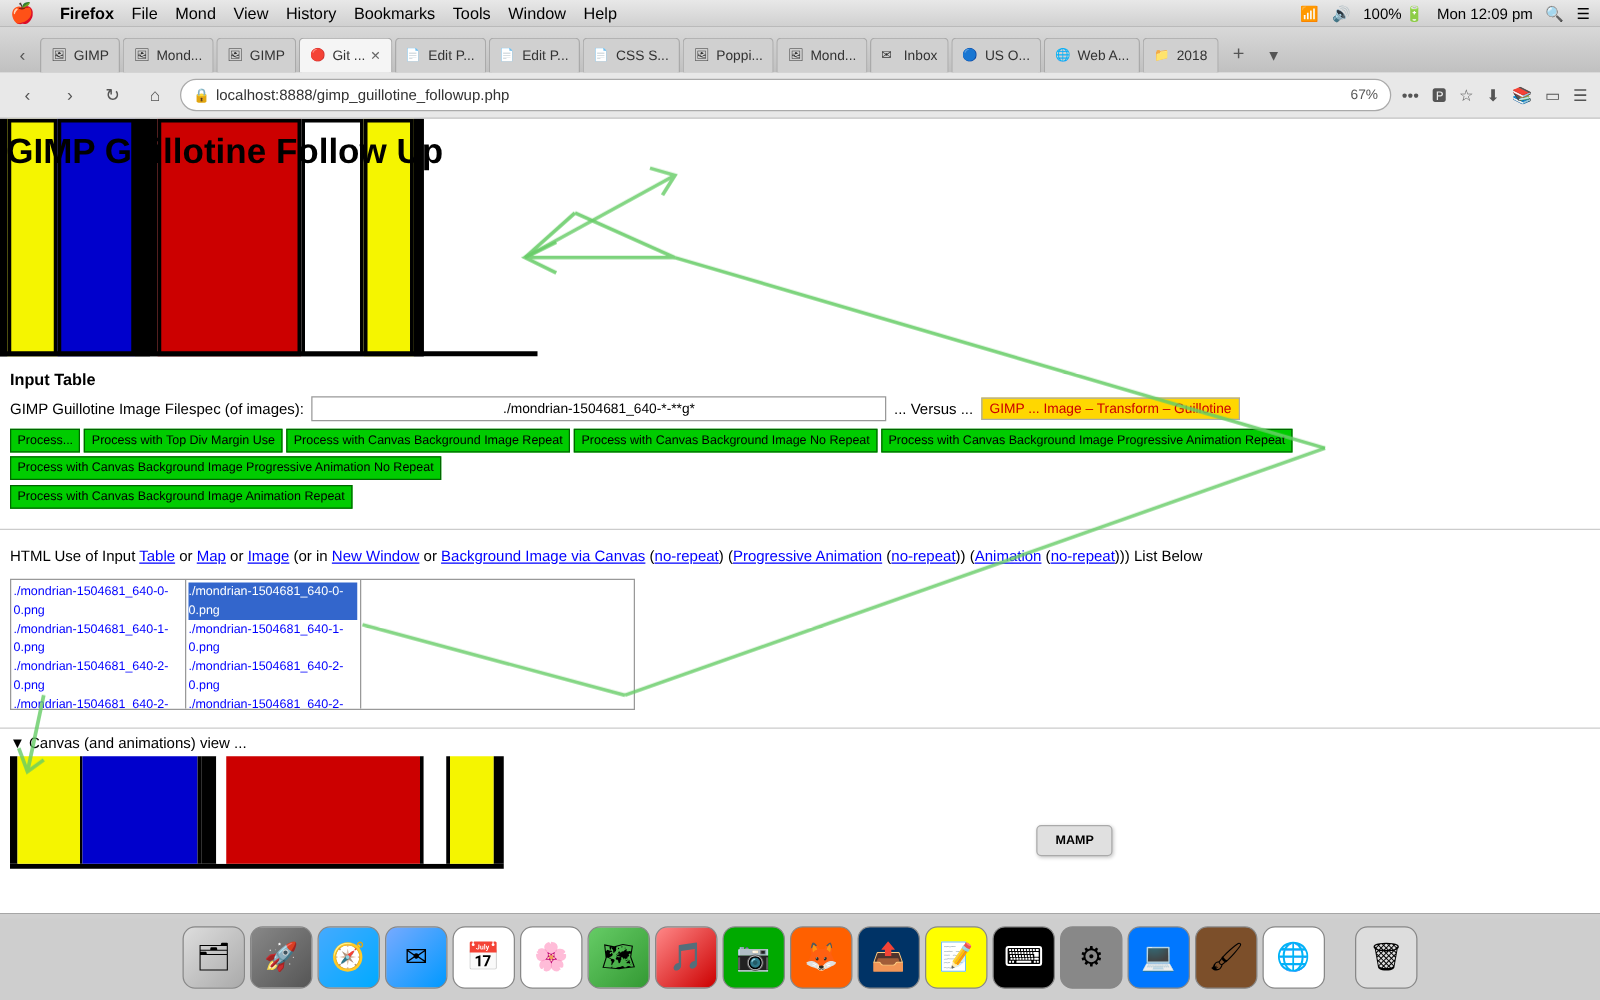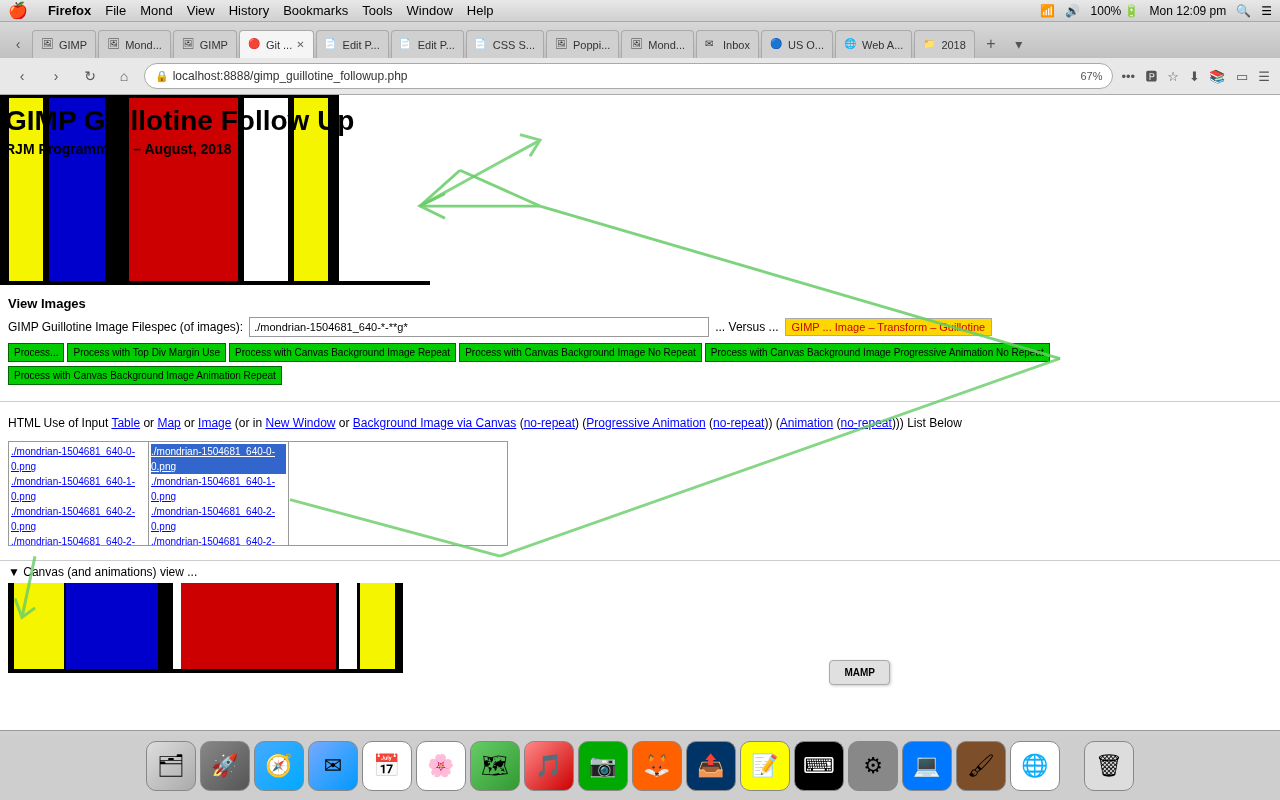--- a/index.html
+++ b/index.html
@@ -157,20 +157,21 @@
       white-space: nowrap;
       margin-right: 6px;
     }
     .form-input {
       flex: 1;
       max-width: 460px;
       height: 20px;
       border: 1px solid #999;
       font-size: 11px;
       padding: 0 4px;
+      text-align: center;
     }
     .vs-text {
       margin: 0 6px;
       font-size: 12px;
     }
     .gimp-btn {
       background: #ffd700;
       border: 1px solid #aaa;
       font-size: 11px;
       padding: 2px 6px;
@@ -217,21 +218,21 @@
     }
     .file-col {
       width: 140px;
       overflow-y: auto;
       border-right: 1px solid #999;
       padding: 2px;
       font-size: 10px;
       line-height: 1.5;
     }
     .file-col:last-child { border-right: none; flex: 1; }
-    .file-link { color: blue; text-decoration: underline; cursor: pointer; display: block; }
+    .file-link { color: blue; cursor: pointer; display: block; }
     .file-link.selected { background: #3366cc; color: white; }
 
     
     .canvas-section {
       margin-top: 8px;
       border-top: 1px solid #ccc;
       padding: 4px 8px;
     }
     .canvas-toggle {
       font-size: 12px;
@@ -446,38 +447,38 @@
       <div class="mondrian-block" style="width:115px;background:#cc0000;border-color:black;"></div>
       <div class="mondrian-block" style="width:50px;background:white;border-color:black;"></div>
       <div class="mondrian-block" style="width:40px;background:#f5f500;border-color:black;"></div>
       <div class="mondrian-block" style="width:8px;background:black;border-color:black;"></div>
     </div>
 
     <div style="position:absolute;bottom:5px;left:0;width:430px;height:4px;background:black;"></div>
 
     <div class="header-text-area">
       <h1 class="page-title">GIMP Guillotine Follow Up</h1>
-      <div class="page-subtitle">RJM Programming – August, 2018</div>
     </div>
   </div>
 
   <div class="content-section">
-    <div class="section-title">View Images</div>
+    <div class="section-title">Input Table</div>
     <div class="form-row">
       <span class="form-label">GIMP Guillotine Image Filespec (of images):</span>
       <input class="form-input" type="text" value="./mondrian-1504681_640-*-**g*" style="">
       <span class="vs-text">... Versus ...</span>
       <button class="gimp-btn">GIMP ... Image – Transform – Guillotine</button>
     </div>
 
     <div class="btn-row">
       <button class="proc-btn">Process...</button>
       <button class="proc-btn">Process with Top Div Margin Use</button>
       <button class="proc-btn">Process with Canvas Background Image Repeat</button>
       <button class="proc-btn">Process with Canvas Background Image No Repeat</button>
+      <button class="proc-btn">Process with Canvas Background Image Progressive Animation Repeat</button>
       <button class="proc-btn">Process with Canvas Background Image Progressive Animation No Repeat</button>
     </div>
 
     <div class="btn-row">
       <button class="proc-btn">Process with Canvas Background Image Animation Repeat</button>
     </div>
   </div>
 
   <div class="divider"></div>
 

